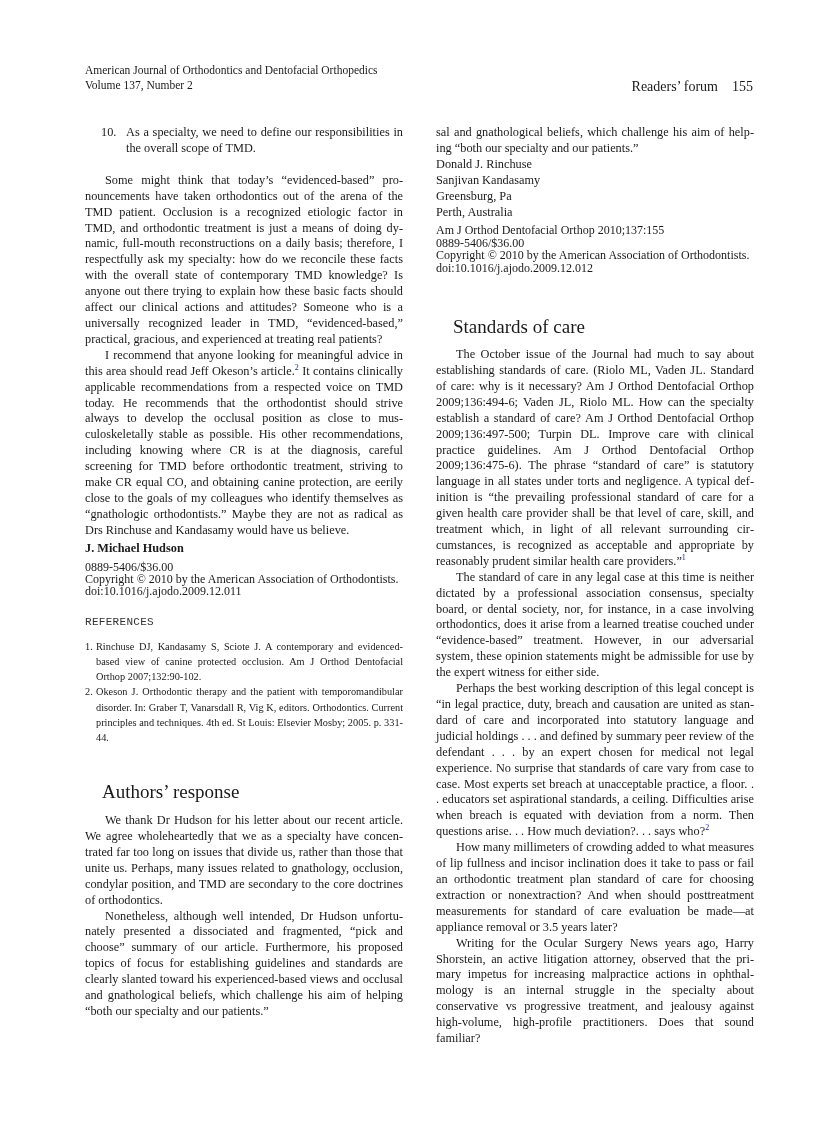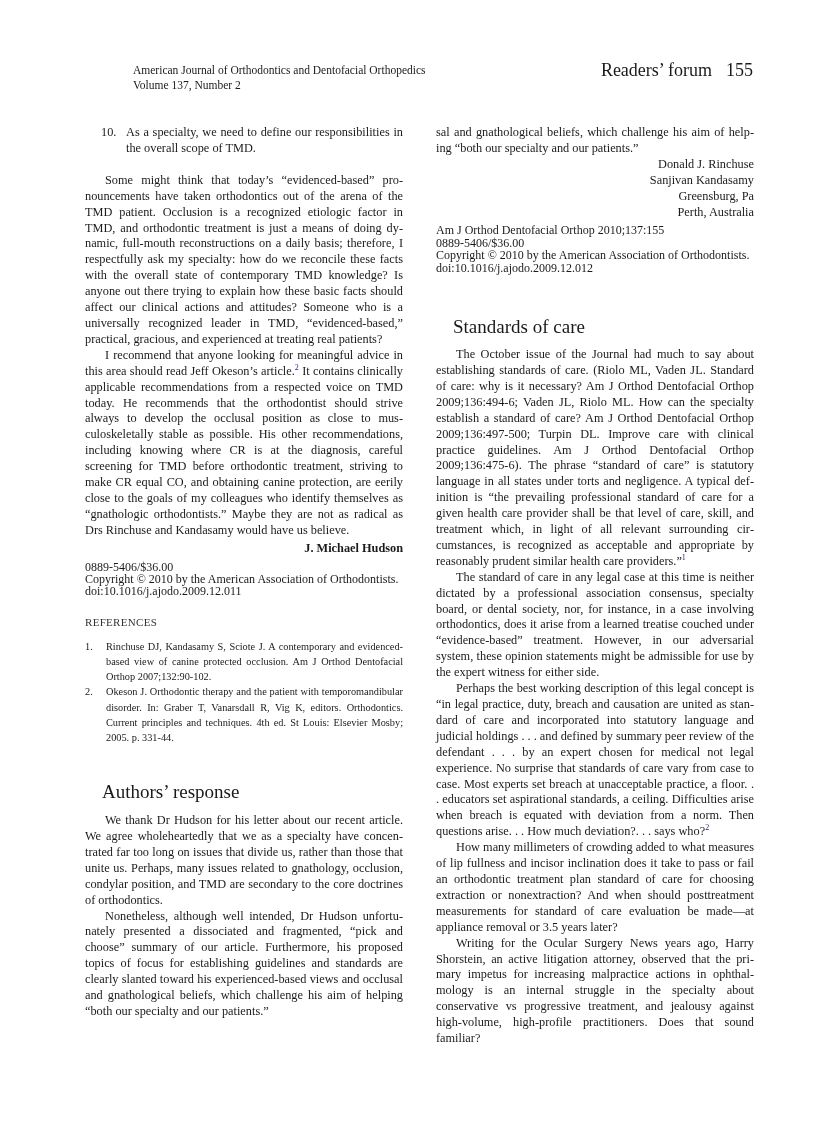--- a/index.html
+++ b/index.html
@@ -1,36 +1,36 @@
 <!DOCTYPE html>
 <html><head>
 <meta charset="utf-8">
 <style>
   html, body { margin: 0; padding: 0; background: #ffffff; }
   body { width: 838px; height: 1122px; position: relative; overflow: hidden;
          font-family: "Liberation Serif", "DejaVu Serif", serif; color: #1a1a1a; }
   .running-head { position: absolute; top: 63px; left: 85px; width: 668px; font-size: 11.5px; line-height: 15px; }
-  .rh-left { position: absolute; left: 0; top: 0; margin-left: 48px; }
-  .rh-right { position: absolute; right: 0; top: 0; font-size: 18px; text-align: center; }
+  .rh-left { position: absolute; left: 0; top: 0; }
+  .rh-right { position: absolute; right: 0; top: 16px; font-size: 14px; text-align: center; }
   .rh-right .pn { margin-left: 14px; }
   .col { position: absolute; top: 125px; width: 318px; font-size: 12.3px; line-height: 15.9px; text-align: justify; hyphens: manual; }
   .col-left { left: 85px; }
   .col-right { left: 436px; }
   p { margin: 0; }
   .indent { text-indent: 20px; }
   .numitem { display: flex; margin-left: 16px; }
   .numitem .num { width: 25px; flex: none; }
   .numitem .txt { flex: 1; }
   .gap-m { height: 16px; }
-  .sig { text-align: right; }
+  .sig { }
   .meta { font-size: 12px; line-height: 12.4px; text-align: left; margin-top: 4px; }
-  .refs-head { font-family: Liberation Serif, serif; font-size: 11px; margin-top: 17px; margin-bottom: 8px; letter-spacing: 0.3px; color: #333; }
+  .refs-head { font-family: Liberation Mono, monospace; font-size: 11px; margin-top: 17px; margin-bottom: 8px; letter-spacing: 0.3px; color: #333; }
   .ref { display: flex; font-size: 10.3px; line-height: 15.2px; }
   .ref .rn { width: 11px; flex: none; }
-  .ref .rt { flex: 1; text-align: justify; margin-left: 10px; }
+  .ref .rt { flex: 1; text-align: justify; }
   h2 { font-weight: normal; font-size: 19px; margin: 17px; line-height: 26px; }
   .h-authors { margin-top: 34px; margin-bottom: 8px; }
   .h-standards { margin-top: 40px; margin-bottom: 7px; }
   sup { font-size: 8px; line-height: 0; vertical-align: 5px; color: #1a2a8a; }
 </style>
 </head>
 <body>
 
 <div class="running-head">
   <div class="rh-left">

